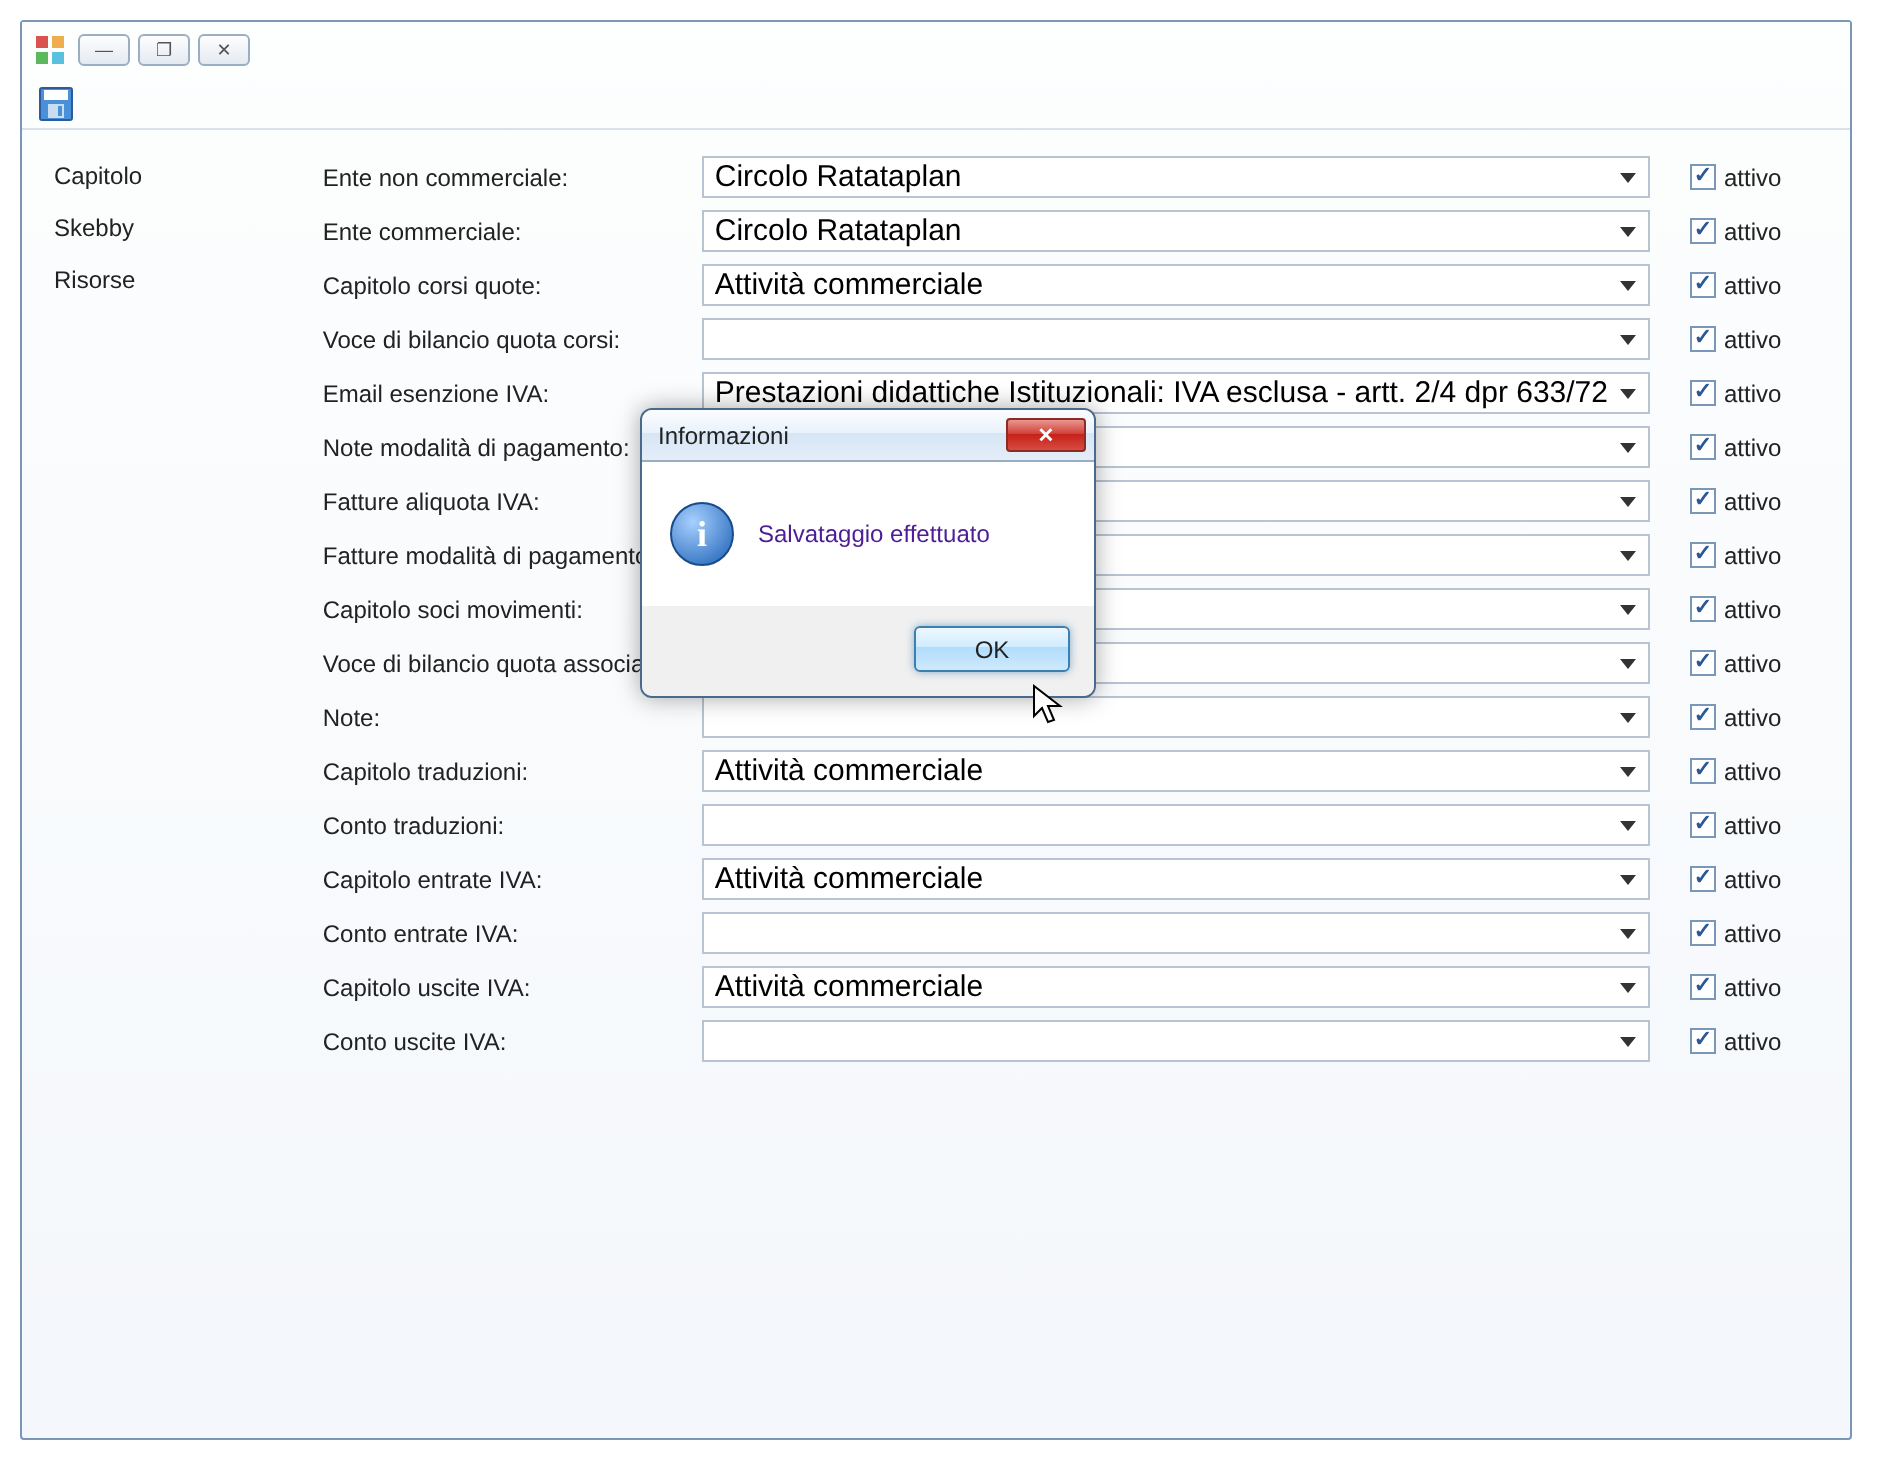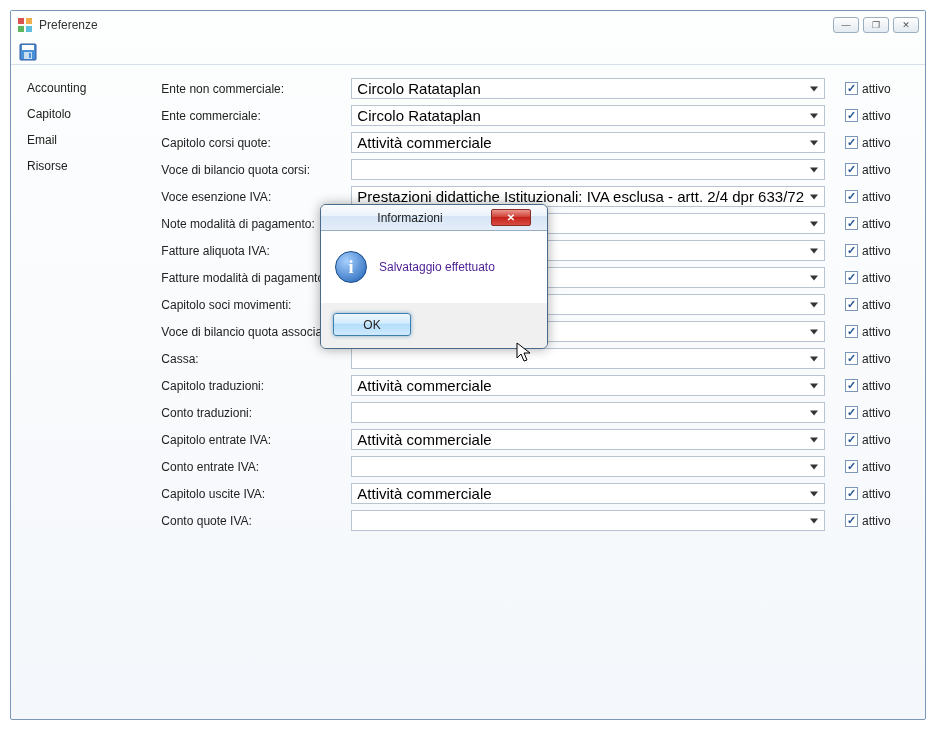--- a/index.html
+++ b/index.html
@@ -143,23 +143,22 @@
       border: 1px solid #4a6a8c;
       border-radius: 6px;
       box-shadow: 0 0 12px rgba(0,0,0,0.35);
       background: #f0f0f0;
       overflow: hidden;
     }
     .dialog-titlebar {
       height: 26px;
       background: linear-gradient(to bottom, #fafcfe 0%, #eaf2fb 45%, #d6e5f5 46%, #e4eef9 100%);
       display: flex; align-items: center;
-      padding: 0 16px 0 8px;
+      padding: 0 4px 0 8px;
       border-bottom: 1px solid #98acc4;
-      text-align: center;
     }
     .dialog-title { flex: 1; color: #222; }
     .dialog-close {
       width: 40px; height: 17px;
       background: linear-gradient(to bottom, #e9968f 0%, #d1433a 45%, #c42017 46%, #d84b42 100%);
       border: 1px solid #8c2b24;
       border-radius: 2px;
       display: flex; align-items: center; justify-content: center;
       color: #fff; font-size: 10px; font-weight: bold;
       cursor: pointer;
@@ -174,21 +173,21 @@
       border-radius: 50%;
       background: radial-gradient(circle at 35% 30%, #a7d0ff, #1a5fb4);
       display: flex; align-items: center; justify-content: center;
       color: #fff; font-weight: bold; font-family: Georgia, serif;
       font-size: 18px;
       border: 1px solid #194c8a;
     }
     .dialog-message { color: #4c1d95; }
     .dialog-footer {
       padding: 10px 12px 12px;
-      display: flex; 
+      display: flex; justify-content: flex-end;
       background: #f0f0f0;
     }
     .ok-button {
       width: 78px; height: 23px;
       border: 1px solid #3c7fb1;
       border-radius: 3px;
       background: linear-gradient(to bottom, #eef7ff 0%, #d0ecff 45%, #b1ddfb 46%, #cfe9fd 100%);
       box-shadow: 0 0 4px rgba(60,127,177,0.6);
       cursor: pointer;
       font-size: 12px;
@@ -205,42 +204,40 @@
 <body>
 
 <div class="window">
   <div class="titlebar">
     <div class="app-icon">
       <span class="r"></span>
         <span class="y"></span>
         <span class="g"></span>
         <span class="b"></span>
     </div>
-    <div class="title">Preferenze</div>
     <div class="win-controls">
       <div class="win-btn">—</div>
       <div class="win-btn">❐</div>
       <div class="win-btn">✕</div>
     </div>
   </div>
 
   <div class="toolbar">
     <svg class="save-icon" viewBox="0 0 18 18">
       <rect x="1" y="1" width="16" height="16" rx="1" fill="#4a90d9" stroke="#2c5aa0"></rect>
       <rect x="3" y="2" width="12" height="5" fill="#fff"></rect>
       <rect x="5" y="9" width="8" height="7" fill="#c8ddf2"></rect>
       <rect x="10" y="10" width="2" height="5" fill="#4a90d9"></rect>
     </svg>
   </div>
 
   <div class="content">
     <div class="sidebar">
-      <div class="sidebar-item">Accounting</div>
       <div class="sidebar-item">Capitolo</div>
-      <div class="sidebar-item">Email</div>
+      <div class="sidebar-item">Skebby</div>
       <div class="sidebar-item">Risorse</div>
     </div>
 
     <div class="main" id="form-panel">
 
     <div class="form-row">
           <div class="form-label">Ente non commerciale:</div>
           <div class="form-select">Circolo Ratataplan</div>
           <div class="attivo-cell">
             <div class="checkbox checked"></div>
@@ -265,21 +262,21 @@
         </div>
         <div class="form-row">
           <div class="form-label">Voce di bilancio quota corsi:</div>
           <div class="form-select"></div>
           <div class="attivo-cell">
             <div class="checkbox checked"></div>
             <span class="attivo-label">attivo</span>
           </div>
         </div>
         <div class="form-row">
-          <div class="form-label">Voce esenzione IVA:</div>
+          <div class="form-label">Email esenzione IVA:</div>
           <div class="form-select">Prestazioni didattiche Istituzionali: IVA esclusa - artt. 2/4 dpr 633/72</div>
           <div class="attivo-cell">
             <div class="checkbox checked"></div>
             <span class="attivo-label">attivo</span>
           </div>
         </div>
         <div class="form-row">
           <div class="form-label">Note modalità di pagamento:</div>
           <div class="form-select"></div>
           <div class="attivo-cell">
@@ -313,21 +310,21 @@
         </div>
         <div class="form-row">
           <div class="form-label">Voce di bilancio quota associativa:</div>
           <div class="form-select"></div>
           <div class="attivo-cell">
             <div class="checkbox checked"></div>
             <span class="attivo-label">attivo</span>
           </div>
         </div>
         <div class="form-row">
-          <div class="form-label">Cassa:</div>
+          <div class="form-label">Note:</div>
           <div class="form-select"></div>
           <div class="attivo-cell">
             <div class="checkbox checked"></div>
             <span class="attivo-label">attivo</span>
           </div>
         </div>
         <div class="form-row">
           <div class="form-label">Capitolo traduzioni:</div>
           <div class="form-select">Attività commerciale</div>
           <div class="attivo-cell">
@@ -361,21 +358,21 @@
         </div>
         <div class="form-row">
           <div class="form-label">Capitolo uscite IVA:</div>
           <div class="form-select">Attività commerciale</div>
           <div class="attivo-cell">
             <div class="checkbox checked"></div>
             <span class="attivo-label">attivo</span>
           </div>
         </div>
         <div class="form-row">
-          <div class="form-label">Conto quote IVA:</div>
+          <div class="form-label">Conto uscite IVA:</div>
           <div class="form-select"></div>
           <div class="attivo-cell">
             <div class="checkbox checked"></div>
             <span class="attivo-label">attivo</span>
           </div>
         </div>
       </div>
   </div>
 </div>
 

